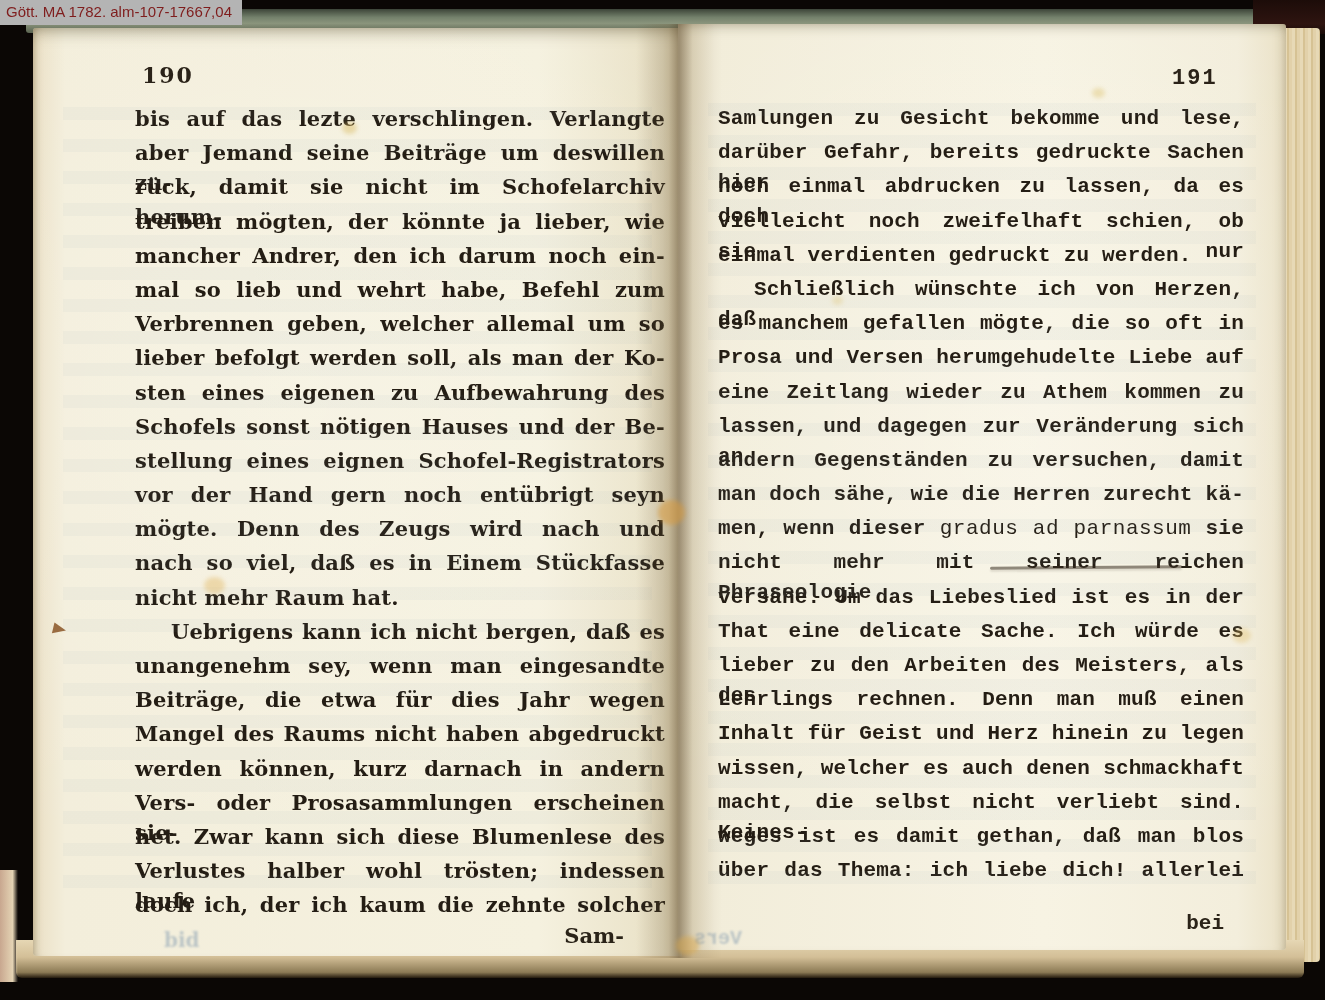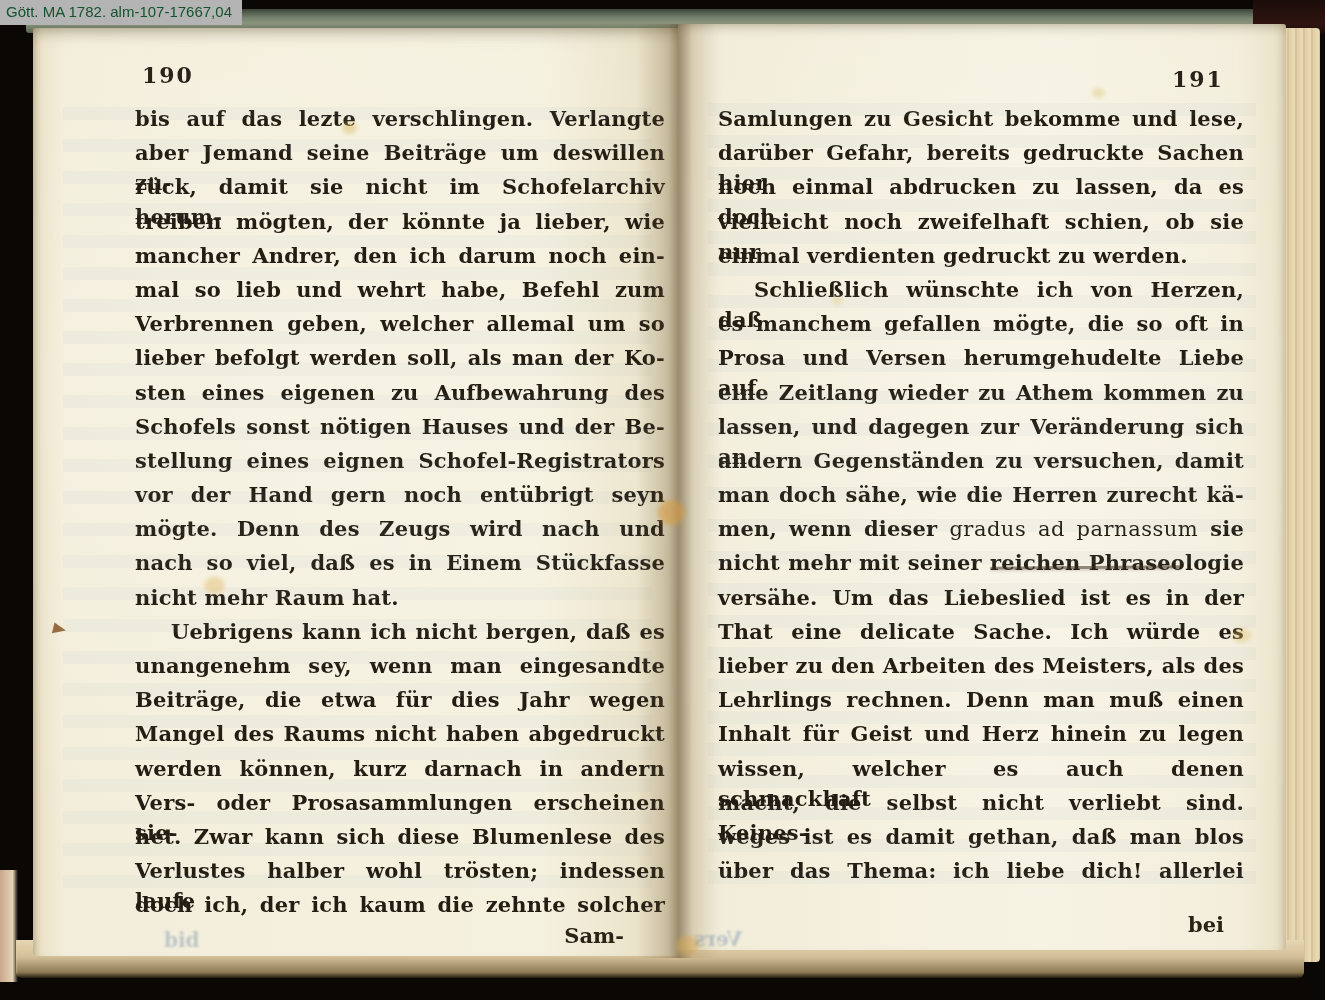--- a/index.html
+++ b/index.html
@@ -43,20 +43,21 @@
     border-radius:3px 0 0 3px;
     margin-left:20px;
   }
   .page.right{
     left:678px;top:24px;width:608px;height:926px;
     background:
       radial-gradient(130% 90% at 55% 45%, rgba(255,255,252,.22), transparent 60%),
       linear-gradient(90deg,#e4d9bc 0%,#f2edda 6%,#f7f3e3 60%,#f3eedc 92%,#eae1c6 100%);
     box-shadow:inset 0 12px 14px -12px rgba(90,80,50,.5), inset -10px 0 12px -10px rgba(120,100,60,.5);
     border-radius:0 3px 3px 0;
+    font-family:Liberation Mono, monospace;
   }
   
   .page::after{
     content:"";position:absolute;inset:60px 30px 60px 30px;pointer-events:none;
     background:repeating-linear-gradient(180deg,transparent 0 19px,rgba(130,155,170,.06) 19px 32px);
   }
   .gutter-shadow{
     position:absolute;left:636px;top:24px;width:86px;height:934px;z-index:3;pointer-events:none;
     background:linear-gradient(90deg,rgba(110,90,55,0) 0%,rgba(110,90,55,.28) 38%,rgba(85,66,38,.5) 50%,rgba(110,90,55,.14) 66%,rgba(110,90,55,0) 100%);
   }
@@ -74,21 +75,21 @@
   .ln.indent{text-indent:36px;}
   .latin{font-weight:400;letter-spacing:.5px;}
   .catchword{
     position:absolute;font-size:21px;font-weight:700;color:#2a permanently;color:#2a2318;
   }
   .page.left  .catchword{right:58px;top:895px;}
   .page.right .catchword{right:62px;top:888px;}
   
   .shelf-label{
     position:absolute;left:0;top:0;z-index:10;
-    background:#b4b4b4;color:#14532d;
+    background:#b4b4b4;color:#7f1d1d;
     font-family:"Liberation Sans", sans-serif;font-size:15px;
     padding:3px 10px 4px 6px;line-height:1.2;
   }
   .ghost{
     position:absolute;font-size:20px;font-weight:700;color:#8ea3b4;opacity:.55;
     filter:blur(1px);z-index:2;
   }
   .ghost.gl{left:131px;top:900px;}
   .ghost.gr{left:16px;top:903px;transform:scaleX(-1);}
   .ink-strike{

